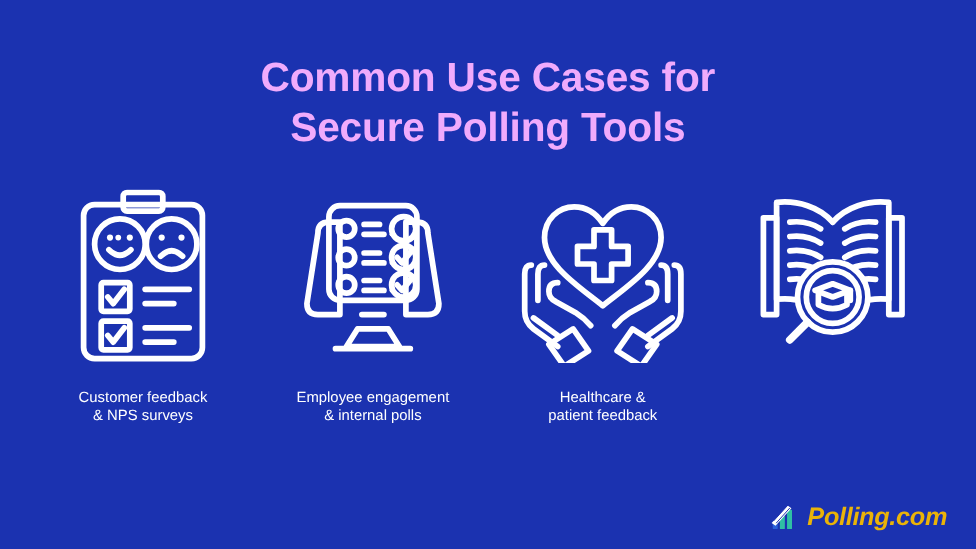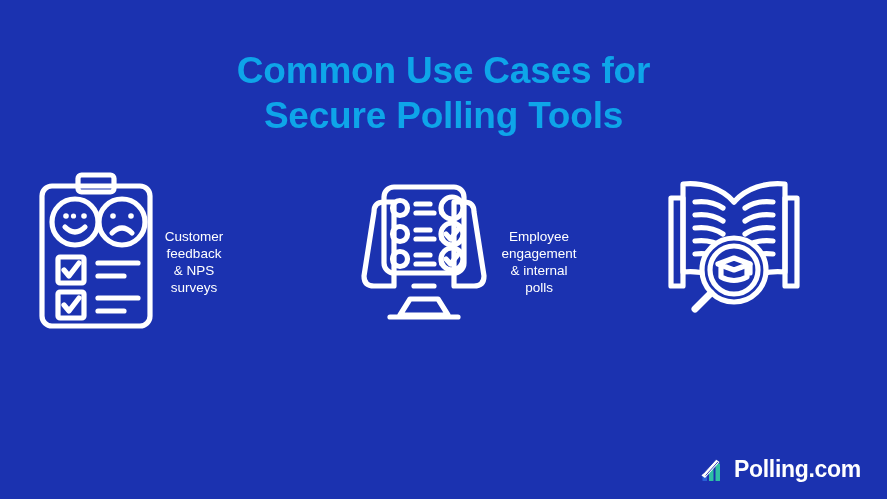--- a/index.html
+++ b/index.html
@@ -24,21 +24,21 @@
 
   
   .title-block {
     position: absolute;
     top: 48px;
     left: 0;
     width: 887px;
     text-align: center;
   }
   .title-line {
-    color: #0ea5e9;
+    color: #f0abfc;
     font-size: 37px;
     font-weight: bold;
     line-height: 45px;
     letter-spacing: -0.2px;
   }
 
   
   .cards {
     position: absolute;
     top: 172px;
@@ -46,21 +46,21 @@
     width: 887px;
     display: flex;
     flex-direction: row;
     justify-content: space-between;
     padding: 0 32px;
     box-sizing: border-box;
   }
   .card {
     width: 196px;
     display: flex;
-    flex-direction: row;
+    flex-direction: column;
     align-items: center;
   }
   .icon-wrap {
     height: 160px;
     display: flex;
     align-items: center;
     justify-content: center;
   }
   .caption {
     margin-top: 20px;
@@ -80,24 +80,25 @@
     flex-direction: row;
     align-items: center;
     gap: 8px;
   }
   .logo-mark {
     width: 26px;
     height: 26px;
     display: block;
   }
   .logo-text {
-    color: #ffffff;
+    color: #eab308;
     font-size: 23px;
     font-weight: bold;
     letter-spacing: -0.3px;
+    font-style: italic;
   }
 </style>
 </head>
 <body>
 
 <div class="slide">
 
   <div class="title-block">
     <div class="title-line">Common Use Cases for</div>
     <div class="title-line">Secure Polling Tools</div>
@@ -158,20 +159,40 @@
           <path d="M100 82 l4.5 5 l8 -10"></path>
           <line x1="68" y1="109" x2="88" y2="109"></line>
           <path d="M64 122 l-10 16 l48 0 l-10 -16 z"></path>
           <line x1="44" y1="140" x2="112" y2="140"></line>
         </svg>
       </div>
       <div class="caption">Employee engagement
 &amp; internal polls</div>
     </div>
 
+    <div class="card">
+      <div class="icon-wrap">
+        <svg width="150" height="155" viewBox="0 0 150 155" fill="none" stroke="#ffffff" stroke-width="5.2" stroke-linecap="round" stroke-linejoin="round">
+          <path d="M75 103 C54 86 22 66 22 41 C22 24 35 13 49 13 C60 13 69 19 75 28 C81 19 90 13 101 13 C115 13 128 24 128 41 C128 66 96 86 75 103 Z"></path>
+          <path d="M67 34 l16 0 l0 15 l15 0 l0 16 l-15 0 l0 15 l-16 0 l0 -15 l-15 0 l0 -16 l15 0 z"></path>
+          <path d="M10 66 q-6 0 -6 8 l0 34 q0 10 8 16 l22 16"></path>
+          <path d="M22 66 q-6 0 -6 8 l0 24"></path>
+          <path d="M34 82 q-8 0 -8 8 q0 6 6 9 l18 10 q8 5 14 12"></path>
+          <path d="M12 114 l22 16"></path>
+          <path d="M26 138 l22 -14 l14 20 l-22 14 z"></path>
+          <path d="M140 66 q6 0 6 8 l0 34 q0 10 -8 16 l-22 16"></path>
+          <path d="M128 66 q6 0 6 8 l0 24"></path>
+          <path d="M116 82 q8 0 8 8 q0 6 -6 9 l-18 10 q-8 5 -14 12"></path>
+          <path d="M138 114 l-22 16"></path>
+          <path d="M124 138 l-22 -14 l-14 20 l22 14 z"></path>
+        </svg>
+      </div>
+      <div class="caption">Healthcare &amp;
+patient feedback</div>
+    </div>
 
     <div class="card">
       <div class="icon-wrap">
         <svg width="150" height="160" viewBox="0 0 150 160" fill="none" stroke="#ffffff" stroke-width="5.2" stroke-linecap="round" stroke-linejoin="round">
           <path d="M12 26 l12 0 l0 88 l-12 0 z"></path>
           <path d="M138 26 l-12 0 l0 88 l12 0 z"></path>
           <path d="M75 30 C63 16 43 10 24 12 l0 88 C43 98 63 104 75 118"></path>
           <path d="M75 30 C87 16 107 10 126 12 l0 88 C107 98 87 104 75 118"></path>
           <path d="M36 30 q16 -2 28 6"></path>
           <path d="M36 43 q16 -2 28 6"></path>

